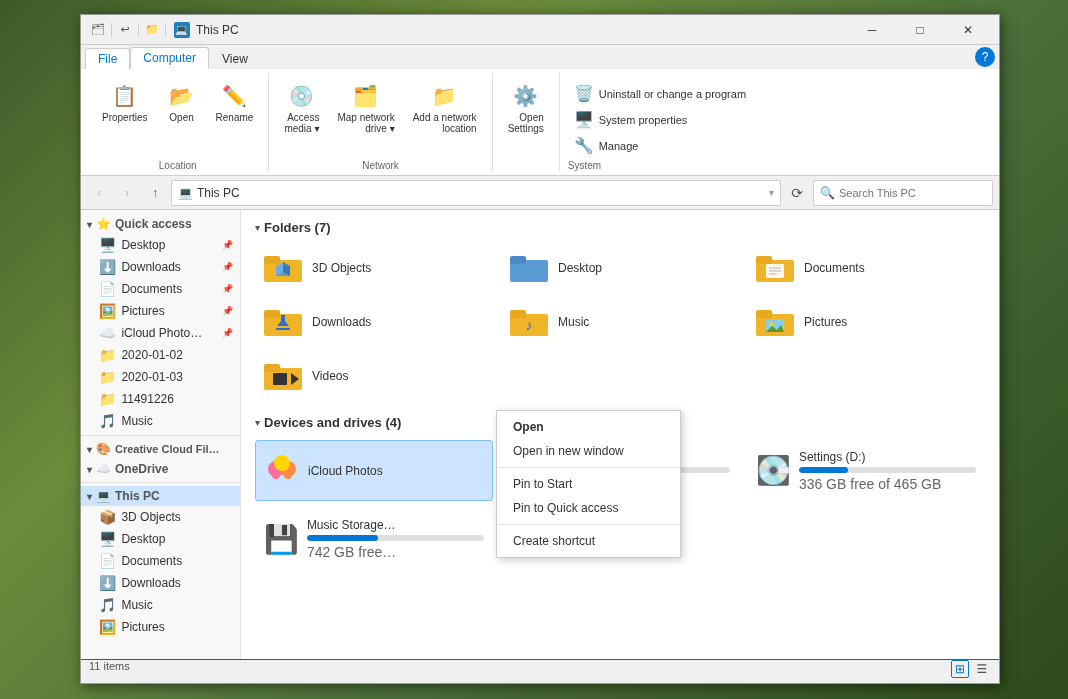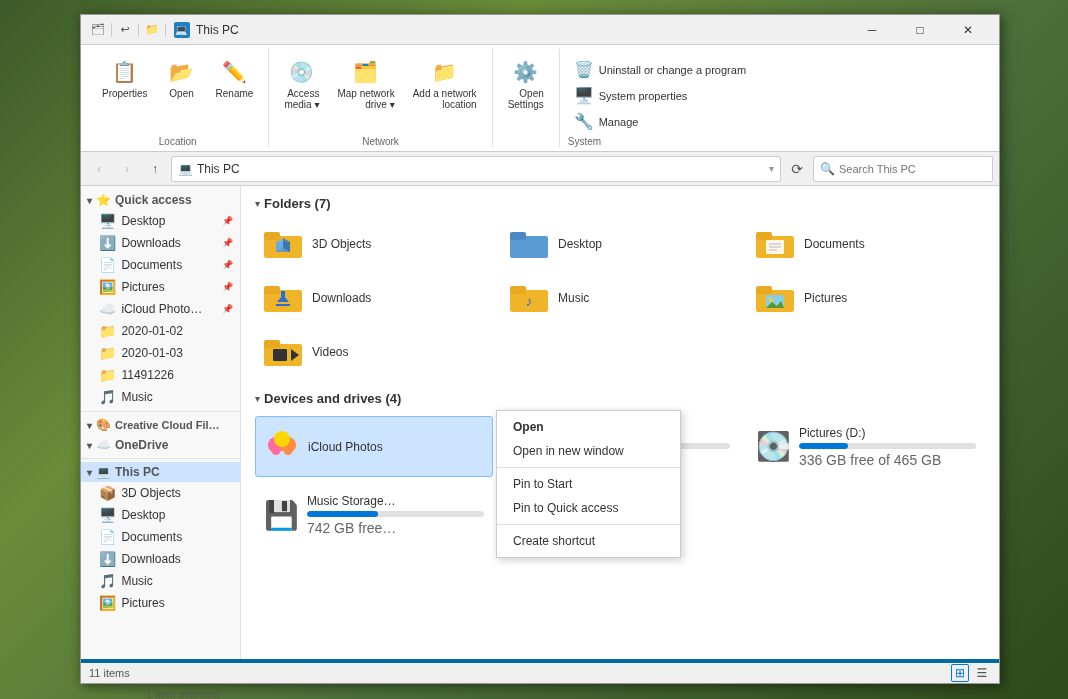--- a/index.html
+++ b/index.html
@@ -367,23 +367,23 @@
       height: 100%;
       background: #0078d7;
       border-radius: 3px;
     }
     .device-free { font-size: 14px; color: #666; }
 
     
     .status-bar {
       height: 24px;
       background: #f0f0f0;
-      border-top: 4px solid #0369a1;
-      display: flex;
-      align-items: center;
+      border-top: 1px solid #0369a1;
+      display: flex;
+      align-items: flex-start;
       padding: 0 8px;
       font-size: 11px;
       color: #555;
       flex-shrink: 0;
     }
     .status-bar-right {
       margin-left: auto;
       display: flex;
       gap: 4px;
     }
@@ -449,20 +449,28 @@
     </div>
     <div class="title-bar-icon">💻</div>
     <span class="title-bar-text">This PC</span>
     <div class="title-bar-controls">
       <button class="title-btn">─</button>
       <button class="title-btn">□</button>
       <button class="title-btn close">✕</button>
     </div>
   </div>
 
+  <div class="ribbon-tabs">
+    <div class="ribbon-tab active">File</div>
+    <div class="ribbon-tab active" style="background:white;border:1px solid #ccc;border-bottom:1px solid white;color:#0078d7;">Computer</div>
+    <div class="ribbon-tab">View</div>
+    <div style="margin-left:auto;display:flex;align-items:center;padding-bottom:2px;">
+      <button style="width:20px;height:20px;background:#0078d7;color:white;border:none;border-radius:50%;font-size:12px;cursor:pointer;display:flex;align-items:center;justify-content:center;">?</button>
+    </div>
+  </div>
 
   <div class="ribbon">
 
     <div class="ribbon-group">
       <div class="ribbon-group-content">
         <div class="ribbon-btn">
           <div class="ribbon-btn-icon">📋</div>
           <div class="ribbon-btn-label">Properties</div>
         </div>
         <div class="ribbon-btn">
@@ -762,21 +770,21 @@
             <div class="device-progress">
               <div class="device-progress-bar" style="width:65%;background:#0078d7;"></div>
             </div>
             <div class="device-free">free of 930 GB</div>
           </div>
         </div>
 
         <div class="device-item">
           <div style="font-size:28px;flex-shrink:0;">💽</div>
           <div class="device-info">
-            <div class="device-name">Pictures (D:)</div>
+            <div class="device-name">Settings (D:)</div>
             <div class="device-progress">
               <div class="device-progress-bar" style="width:28%;background:#0078d7;"></div>
             </div>
             <div class="device-free">336 GB free of 465 GB</div>
           </div>
         </div>
 
         <div class="device-item">
           <div style="font-size:28px;flex-shrink:0;">💾</div>
           <div class="device-info">

